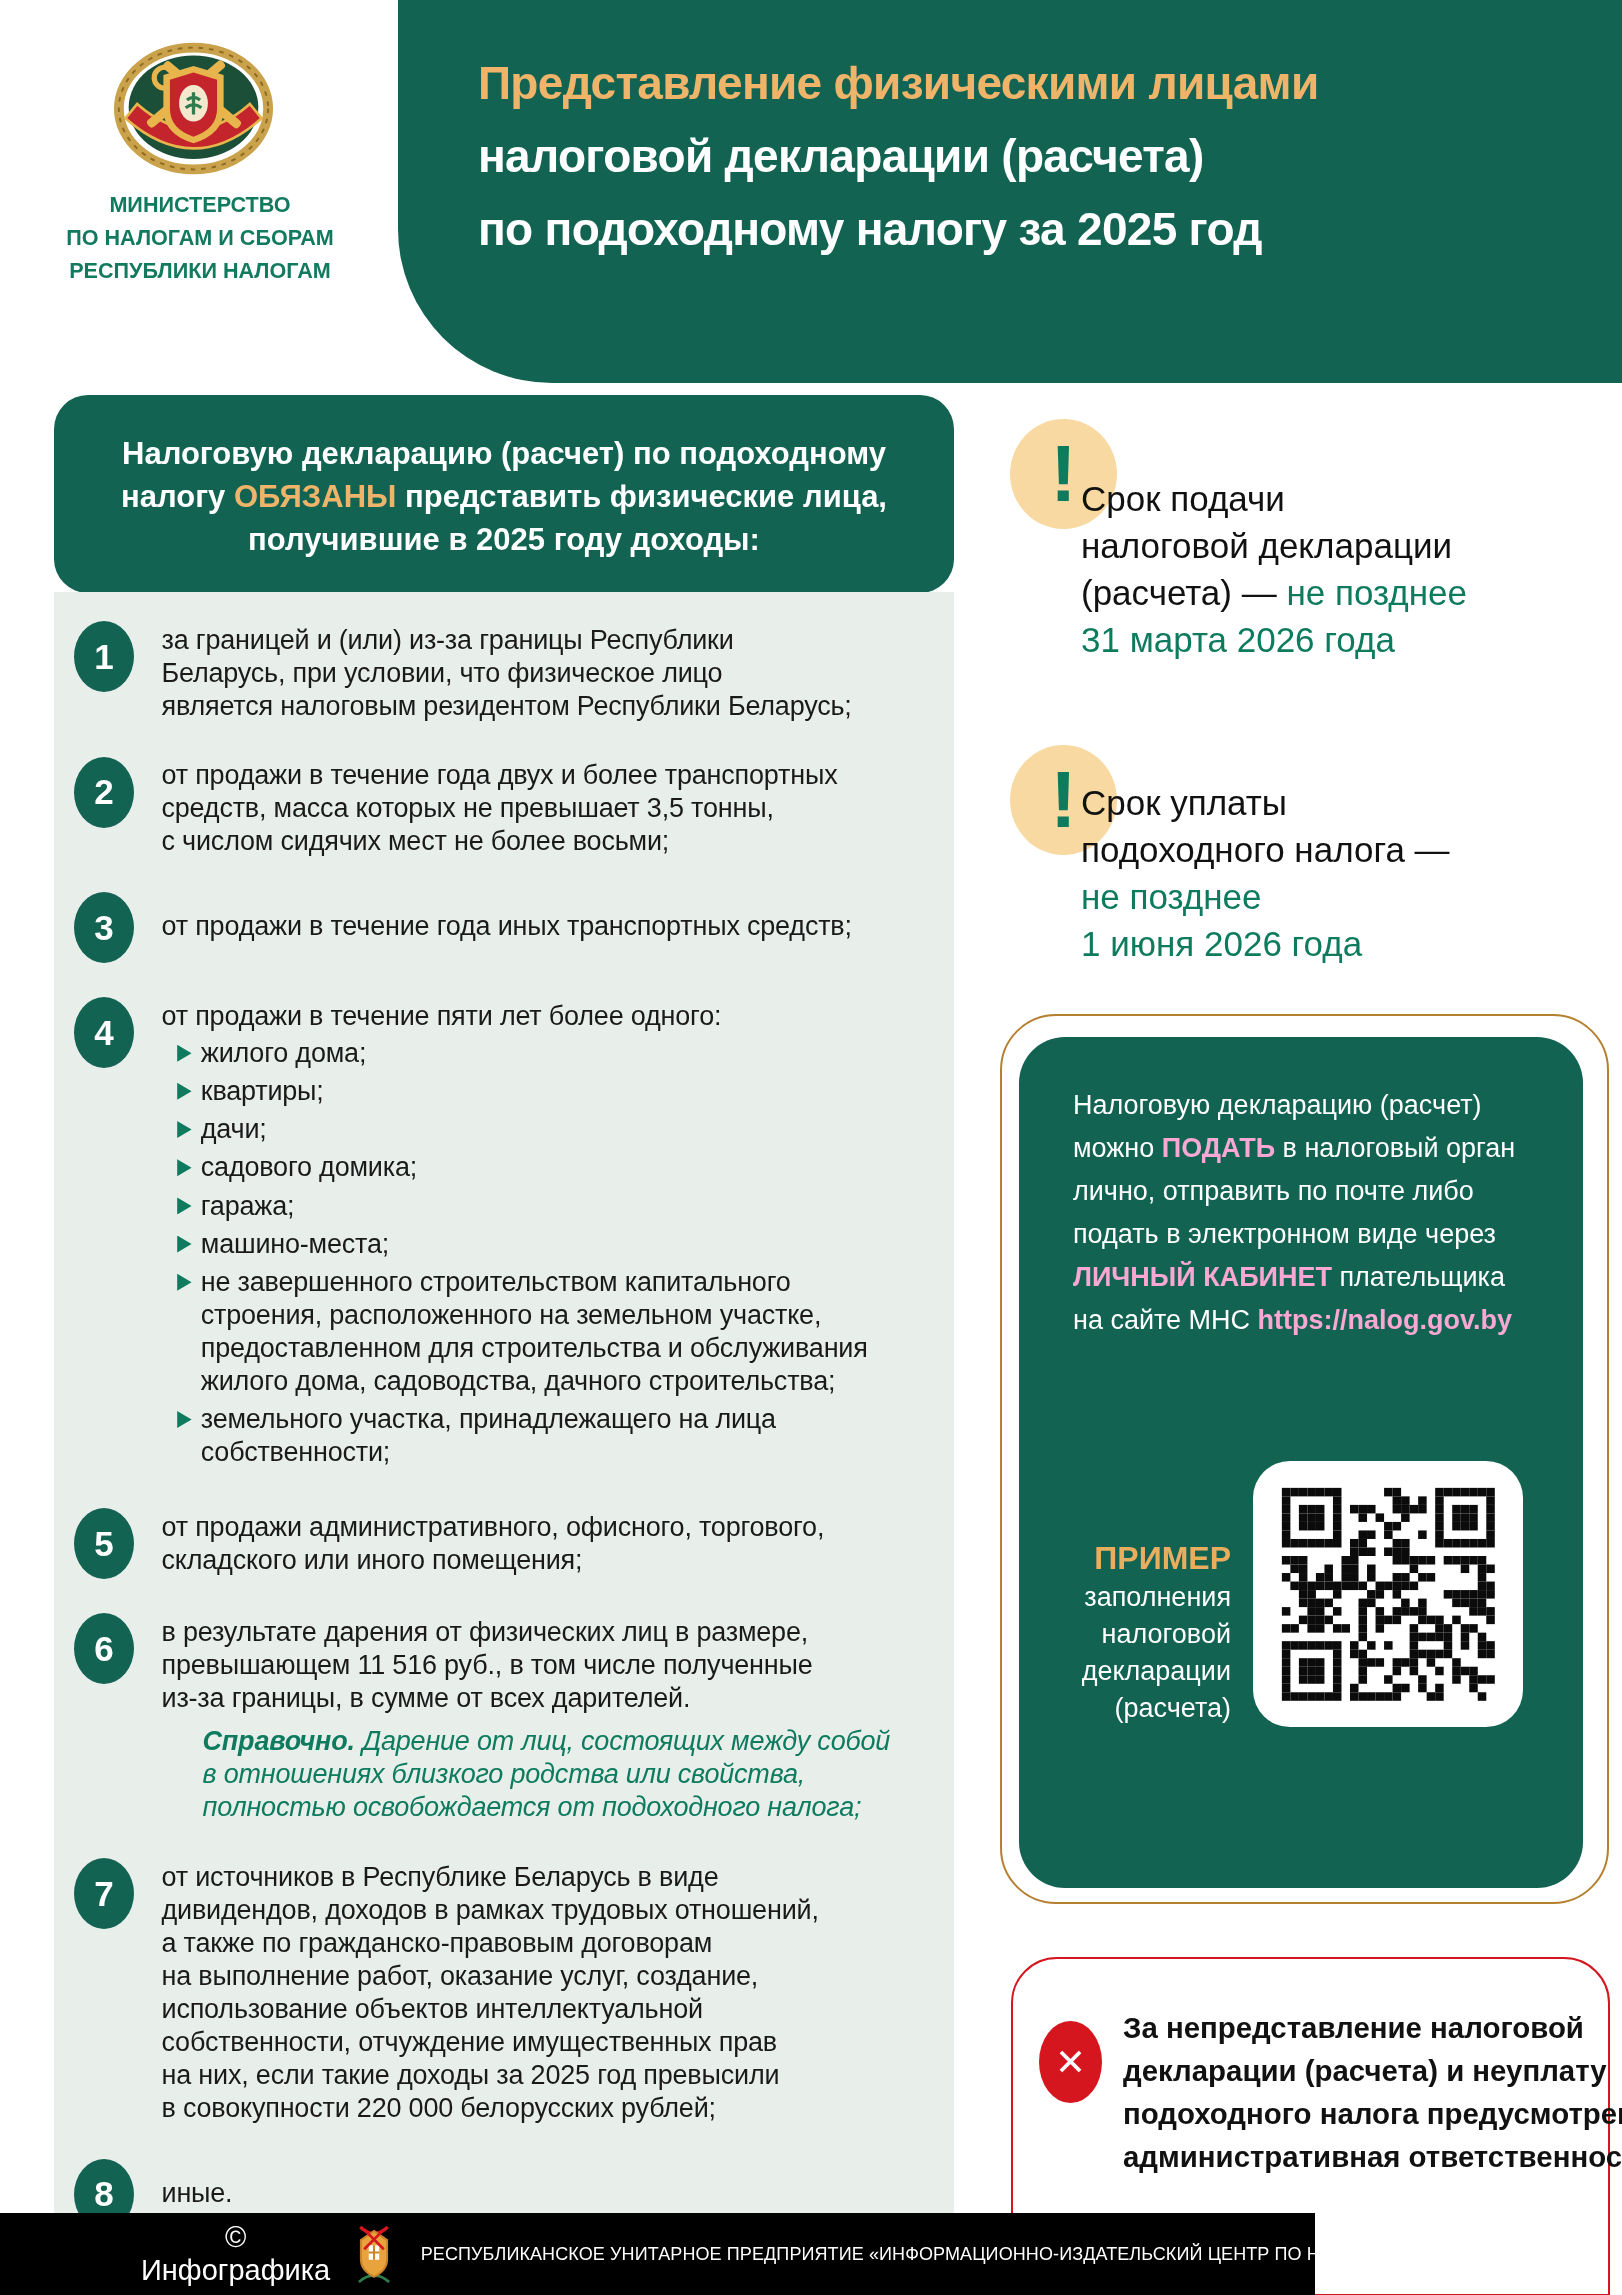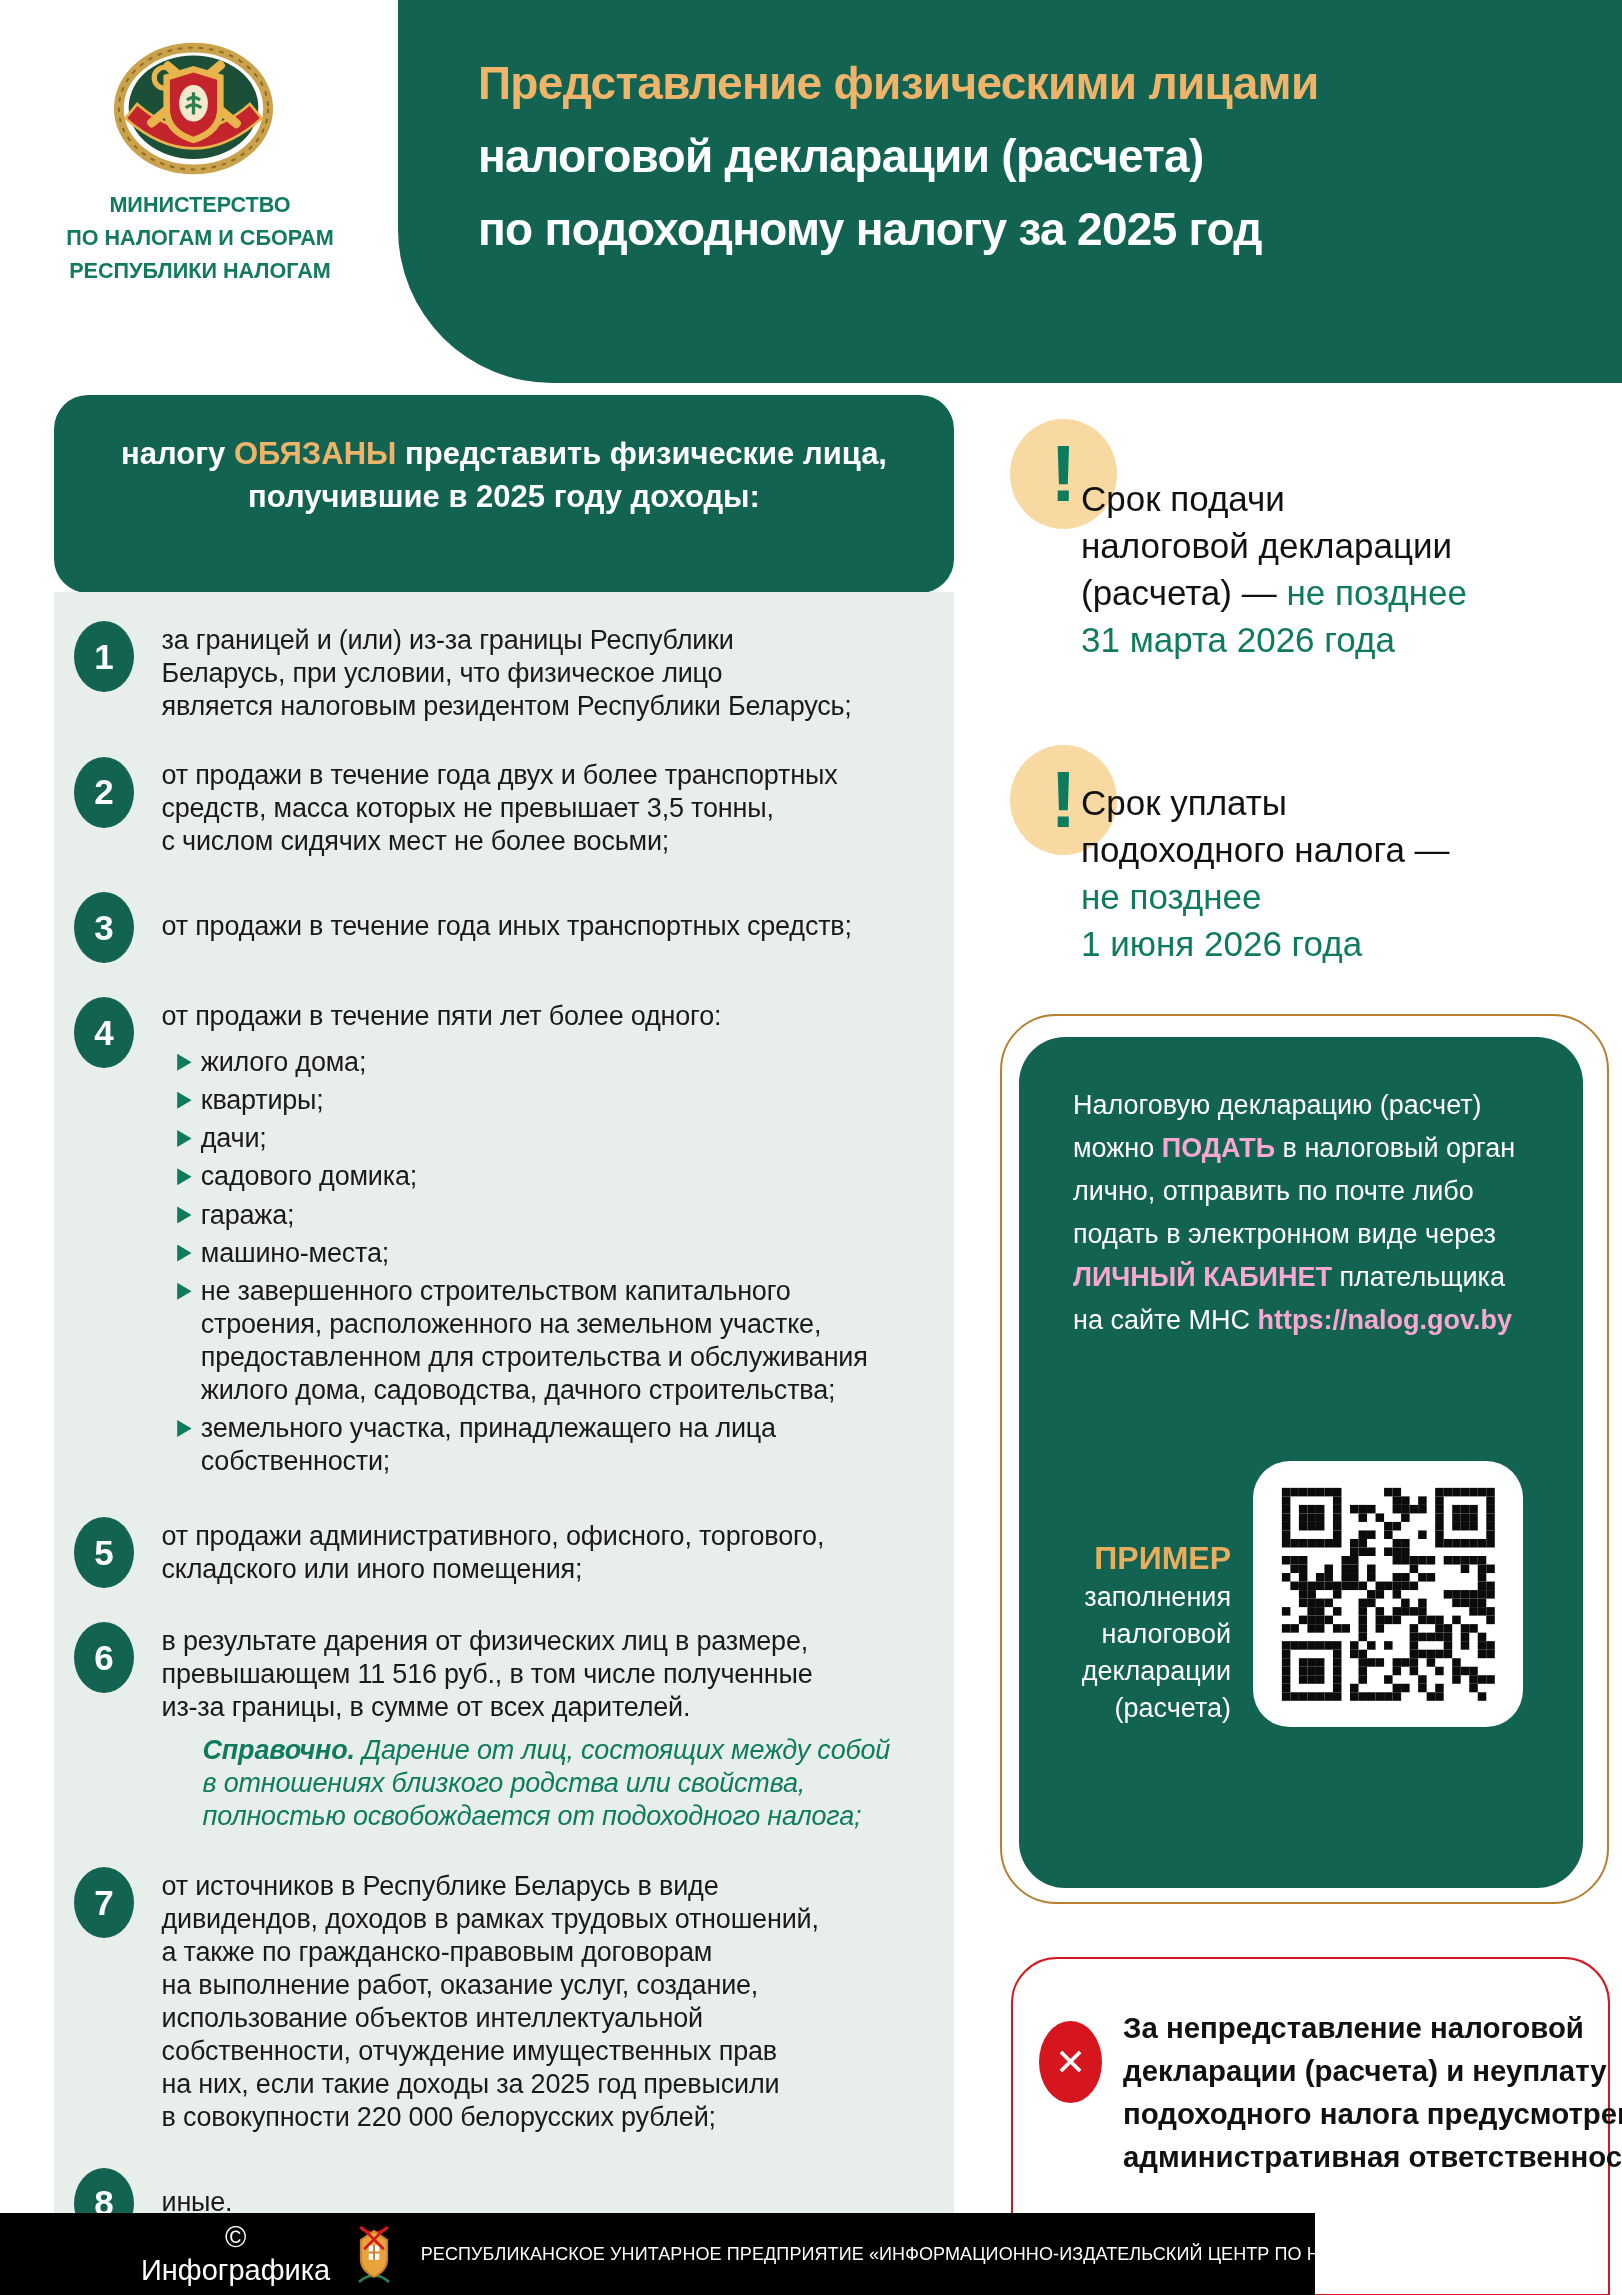--- a/index.html
+++ b/index.html
@@ -21,21 +21,21 @@
   
   .intro-box{left:54px;top:395px;width:900px;height:198px;border-radius:34px;background:#136353;
              color:#ffffff;font-weight:bold;font-size:31px;line-height:43px;text-align:center;
              padding-top:37px;box-sizing:border-box;}
   .list-panel{left:54px;top:592px;width:900px;height:1621px;background:#E8EFEB;
               padding:29px 0 0 20px;box-sizing:border-box;}
   .item{display:flex;margin-bottom:34px;}
   .badge{width:60px;height:71px;border-radius:50%;background:#136353;color:#ffffff;
          font-size:35px;font-weight:bold;display:flex;align-items:center;justify-content:center;flex:none;}
   .itext{margin-left:27.5px;font-size:27px;line-height:33px;color:#1a1a1a;padding-top:2.6px;letter-spacing:-0.2px;}
-  .bullets{margin-top:13px;}
+  .bullets{margin-top:4px;}
   .bullet{display:flex;margin-bottom:5.2px;align-items:flex-start;}
   .chev{width:14.4px;height:17px;background:#0E7B5F;clip-path:polygon(0 0,100% 50%,0 100%);
         margin:7.9px 9.2px 0 15.7px;flex:none;}
   .note{margin:10.5px 0 0 41px;color:#0E7B5F;font-style:italic;}
   .note-em{font-weight:bold;}
 
   
   .deadline{left:1010px;width:589px;}
   .bang{position:absolute;left:0;top:0;width:107px;height:110px;border-radius:50%;background:#F9D9A2;
         color:#0E7B5F;font-size:79px;font-weight:bold;text-align:center;line-height:110px;}
@@ -93,20 +93,21 @@
 
   <div class="abs header-shape">
     <div class="title">
       <div class="tline gold-text">Представление физическими лицами</div>
       <div class="tline">налоговой декларации (расчета)</div>
       <div class="tline">по подоходному налогу за 2025 год</div>
     </div>
   </div>
 
   <div class="abs intro-box">
+    <div class="tline">Налоговую декларацию (расчет) по подоходному</div>
     <div class="tline"><span>налогу </span><span class="gold-text">ОБЯЗАНЫ</span><span> представить физические лица,</span></div>
     <div class="tline">получившие в 2025 году доходы:</div>
   </div>
 
   <div class="abs list-panel">
 
     <div class="item">
       <div class="badge">1</div>
       <div class="itext">
         <div class="tline">за границей и (или) из-за границы Республики</div>

